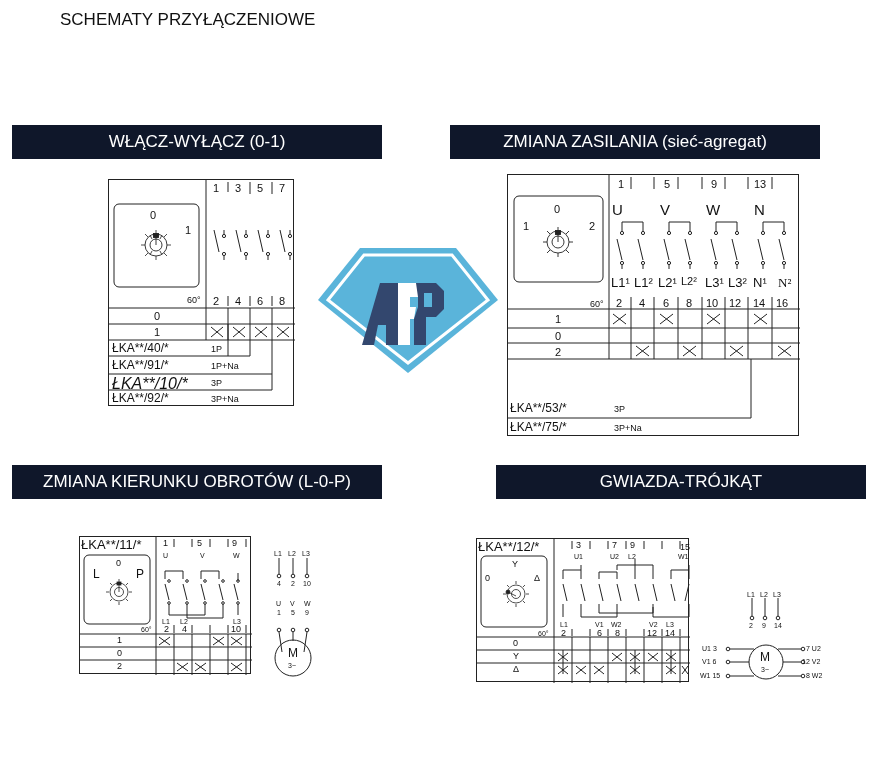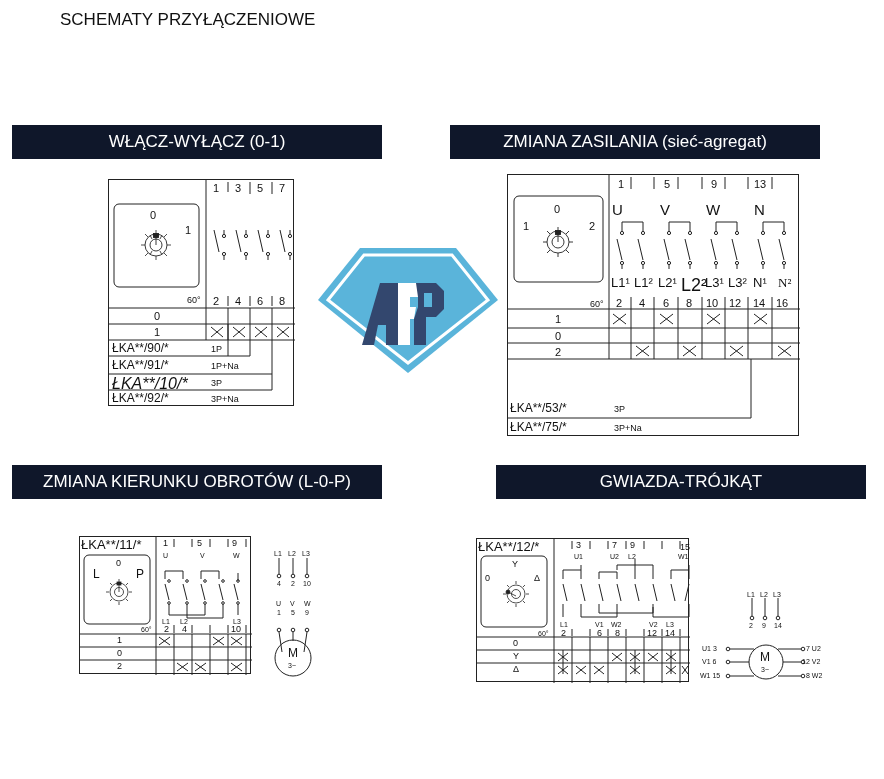--- a/index.html
+++ b/index.html
@@ -114,21 +114,21 @@
   <span class="t" style="left:104px;top:3px;">1</span>
   <span class="t" style="left:126px;top:3px;">3</span>
   <span class="t" style="left:148px;top:3px;">5</span>
   <span class="t" style="left:170px;top:3px;">7</span>
   <span class="t" style="left:104px;top:116px;">2</span>
   <span class="t" style="left:126px;top:116px;">4</span>
   <span class="t" style="left:148px;top:116px;">6</span>
   <span class="t" style="left:170px;top:116px;">8</span>
   <span class="t" style="left:45px;top:131px;">0</span>
   <span class="t" style="left:45px;top:147px;">1</span>
-  <span class="t" style="left:3px;top:162px;font-size:12px;">ŁKA**/90/*</span>
+  <span class="t" style="left:3px;top:162px;font-size:12px;">ŁKA**/40/*</span>
   <span class="tsm" style="left:102px;top:165px;">1P</span>
   <span class="t" style="left:3px;top:179px;font-size:12px;">ŁKA**/91/*</span>
   <span class="tsm" style="left:102px;top:182px;">1P+Na</span>
   <span class="t" style="left:3px;top:196px;font-size:16px;font-style:italic;">ŁKA**/10/*</span>
   <span class="tsm" style="left:102px;top:199px;">3P</span>
   <span class="t" style="left:3px;top:212px;font-size:12px;">ŁKA**/92/*</span>
   <span class="tsm" style="left:102px;top:215px;">3P+Na</span>
 </div>
 
 <div class="abs" style="left:318px;top:245px;width:180px;height:130px;">
@@ -260,21 +260,21 @@
   <span class="t" style="left:156px;top:4px;">5</span>
   <span class="t" style="left:203px;top:4px;">9</span>
   <span class="t" style="left:246px;top:4px;">13</span>
   <span class="tbig" style="left:104px;top:27px;">U</span>
   <span class="tbig" style="left:152px;top:27px;">V</span>
   <span class="tbig" style="left:198px;top:27px;">W</span>
   <span class="tbig" style="left:246px;top:27px;">N</span>
   <span class="t" style="left:103px;top:101px;font-size:13px;">L1¹</span>
   <span class="t" style="left:126px;top:101px;font-size:13px;">L1²</span>
   <span class="t" style="left:150px;top:101px;font-size:13px;">L2¹</span>
-  <span class="t" style="left:173px;top:101px;font-size:18px;">L2²</span>
+  <span class="t" style="left:173px;top:101px;font-size:11px;">L2²</span>
   <span class="t" style="left:197px;top:101px;font-size:13px;">L3¹</span>
   <span class="t" style="left:220px;top:101px;font-size:13px;">L3²</span>
   <span class="t" style="left:245px;top:101px;font-size:13px;">N¹</span>
   <span class="t" style="left:270px;top:101px;font-size:13px;font-family:Liberation Serif, serif;">N²</span>
   <span class="t" style="left:108px;top:123px;">2</span>
   <span class="t" style="left:131px;top:123px;">4</span>
   <span class="t" style="left:155px;top:123px;">6</span>
   <span class="t" style="left:178px;top:123px;">8</span>
   <span class="t" style="left:198px;top:123px;">10</span>
   <span class="t" style="left:221px;top:123px;">12</span>

